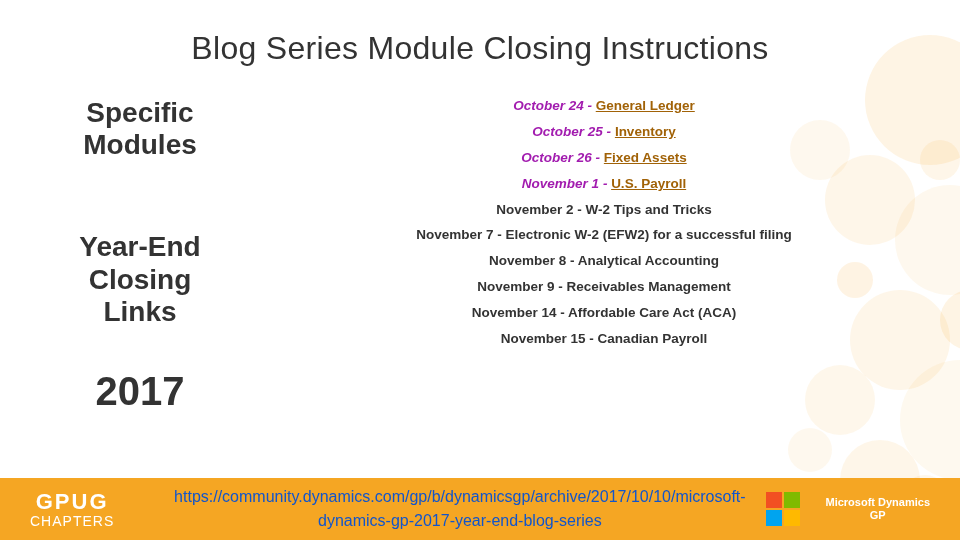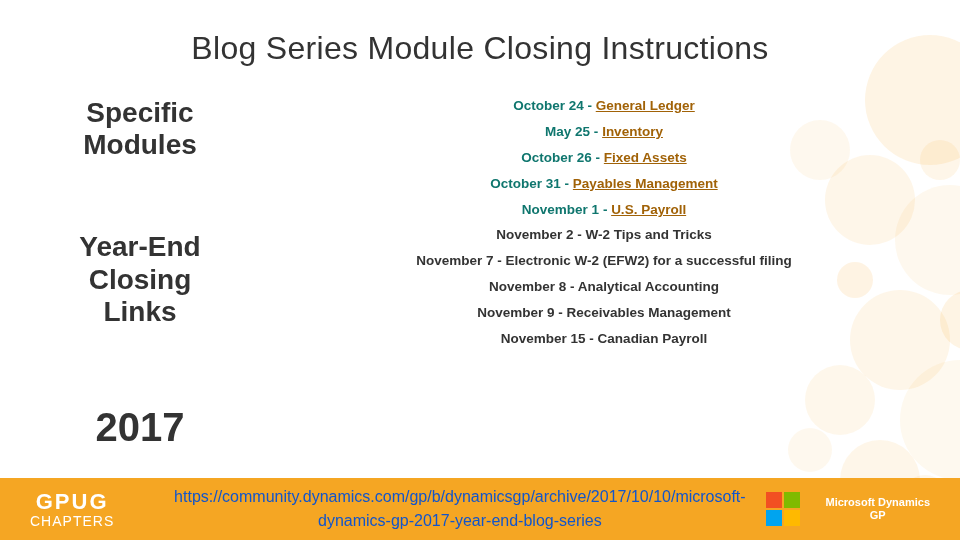--- a/index.html
+++ b/index.html
@@ -92,21 +92,22 @@
       font-weight: 700;
       line-height: 1.4;
     }
 
     .list-item a {
       color: #a16207;
       text-decoration: underline;
     }
 
     .list-item .date-part {
-      color: #0f766e;
+      color: #a21caf;
+      font-style: italic;
     }
 
     
     .bottom-bar {
       position: absolute;
       bottom: 0;
       left: 0;
       width: 960px;
       height: 62px;
       background: #f5a623;
@@ -191,45 +192,42 @@
   <div class="main-content">
 
     <h1 class="page-title">Blog Series Module Closing Instructions</h1>
 
     <div class="content-grid">
 
       <div class="left-column">
         <div style="margin-bottom: 70px;">
           <div class="section-heading">Specific<br>Modules</div>
         </div>
-        <div style="margin-bottom: 76px;">
+        <div style="margin-bottom: 40px;">
           <div class="section-heading">Year-End<br>Closing<br>Links</div>
         </div>
         <div>
           <div class="section-heading year">2017</div>
         </div>
       </div>
 
       <div class="right-column">
 
         <div class="list-item">
           <span class="date-part">October 24 - </span><a href="#">General Ledger</a>
         </div>
 
         <div class="list-item">
-          <span class="date-part">May 25 - </span><a href="#">Inventory</a>
+          <span class="date-part">October 25 - </span><a href="#">Inventory</a>
         </div>
 
         <div class="list-item">
           <span class="date-part">October 26 - </span><a href="#">Fixed Assets</a>
         </div>
 
-        <div class="list-item">
-          <span class="date-part">October 31 - </span><a href="#">Payables Management</a>
-        </div>
 
         <div class="list-item">
           <span class="date-part">November 1 - </span><a href="#">U.S. Payroll</a>
         </div>
 
         <div class="list-item">
           <span>November 2 - W-2 Tips and Tricks</span>
         </div>
 
         <div class="list-item">
@@ -237,20 +235,23 @@
         </div>
 
         <div class="list-item">
           <span>November 8 - Analytical Accounting</span>
         </div>
 
         <div class="list-item">
           <span>November 9 - Receivables Management</span>
         </div>
 
+        <div class="list-item">
+          <span>November 14 - Affordable Care Act (ACA)</span>
+        </div>
 
         <div class="list-item">
           <span>November 15 -  Canadian Payroll</span>
         </div>
 
       </div>
     </div>
   </div>
 
   <div class="bottom-bar">

